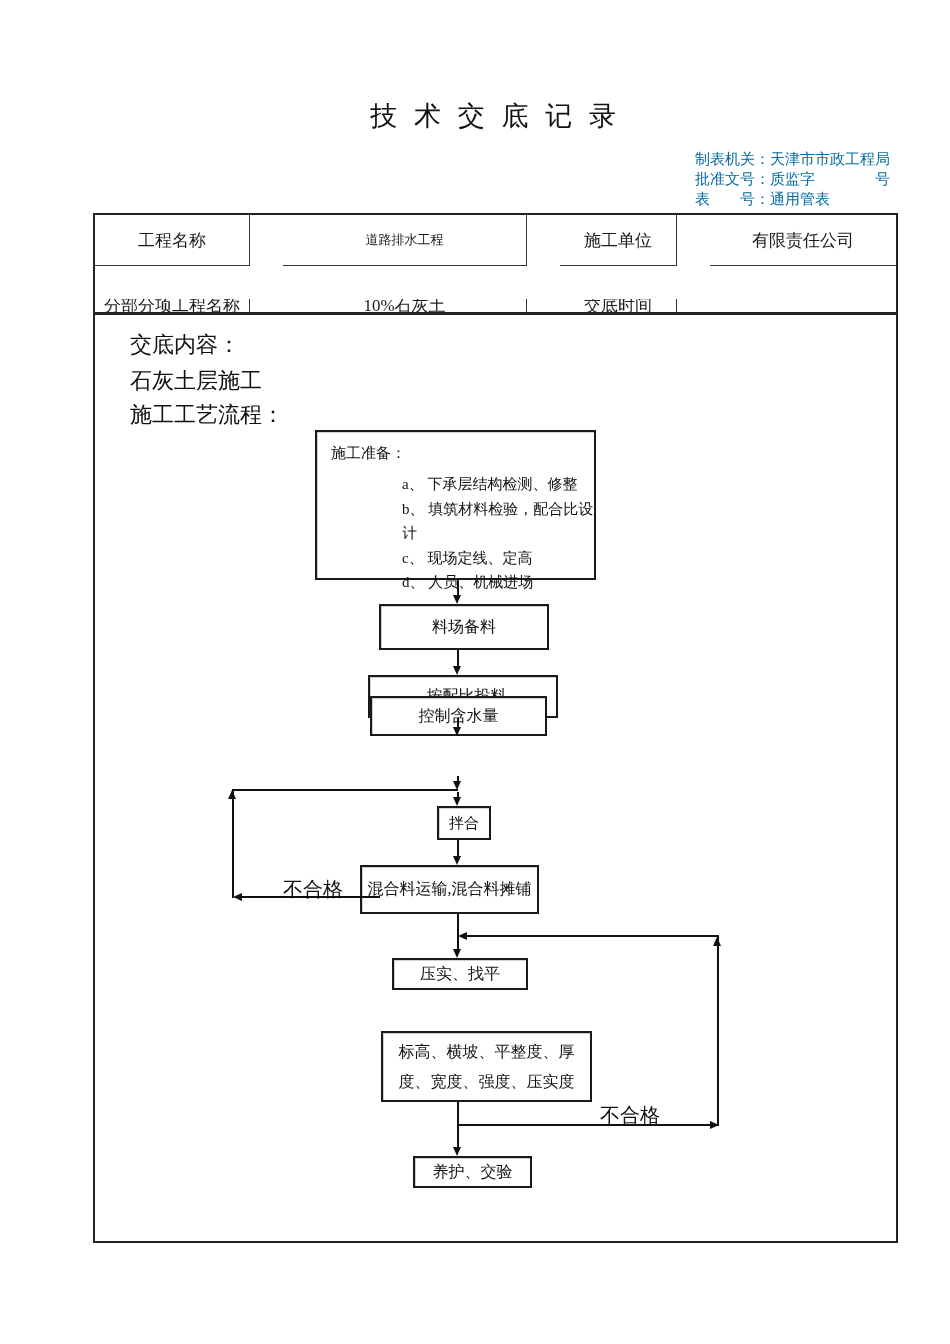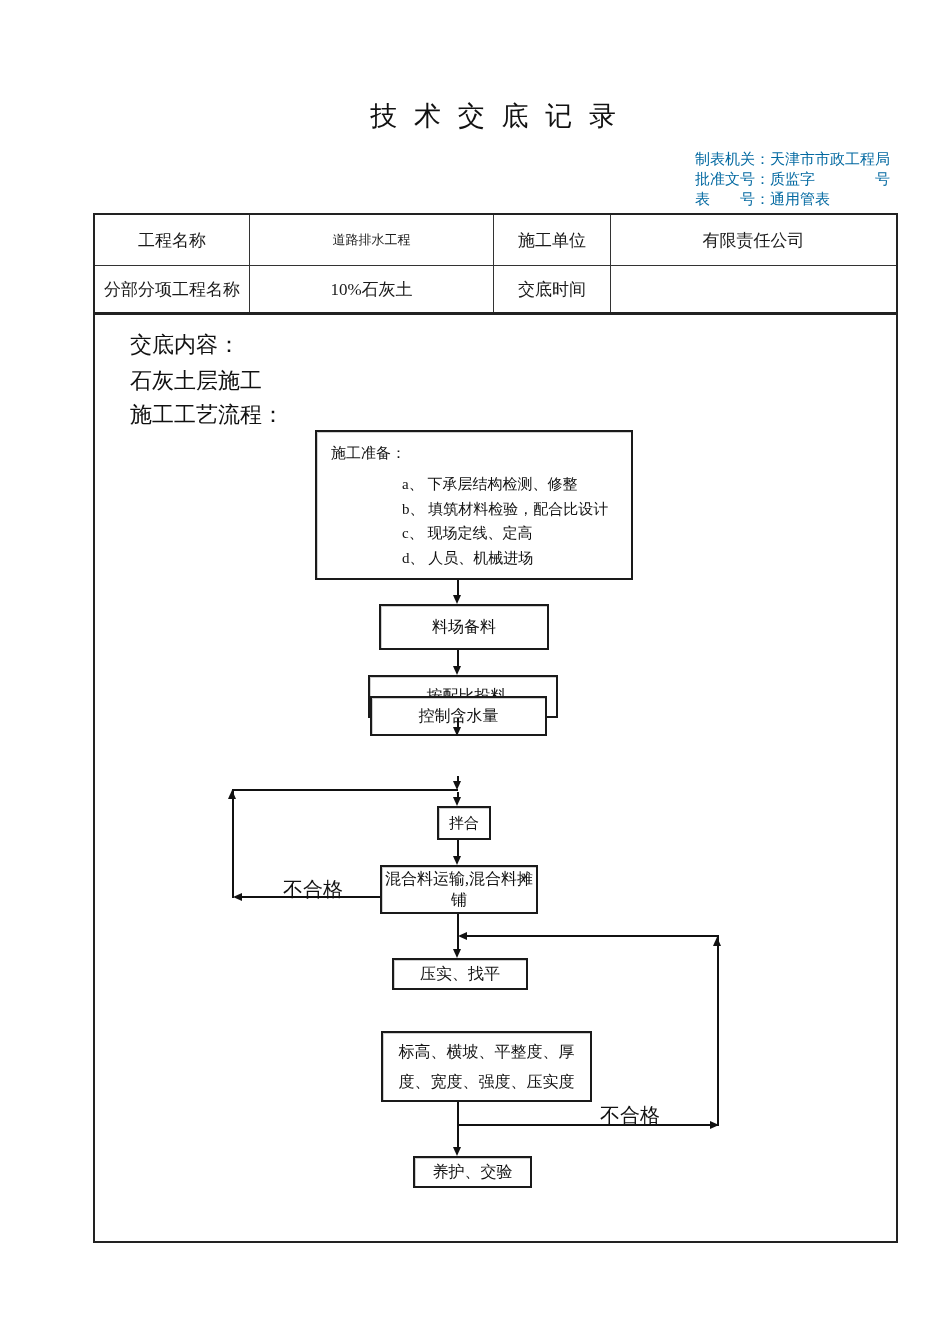--- a/index.html
+++ b/index.html
@@ -12,21 +12,21 @@
   .title {
     position:absolute; left:93px; top:98px; width:805px;
     text-align:center; font-size:27px; letter-spacing:5px; color:#111;
   }
   .meta { position:absolute; left:695px; top:149px; width:210px; font-size:15px; line-height:20px; color:#0369a1; }
   .meta div { white-space:pre; }
 
   .info-table {
     position:absolute; left:93px; top:213px; width:805px; height:101px;
     display:grid; grid-template-columns:155px 244px 117px 1fr; grid-template-rows:51px 1fr;
-    border:2px solid #222; box-sizing:border-box; background:#fff;
+    border:2px solid #222; box-sizing:border-box; background:#fff;gap:33px;
   }
   .cell {
     border-right:1px solid #333; border-bottom:1px solid #333;
     display:flex; align-items:center; justify-content:center;
     font-size:17px; overflow:hidden;
   }
   .cell.last-col { border-right:none; }
   .cell.last-row { border-bottom:none; }
   .cell.small { font-size:13px; }
   .cell.big { font-size:17px; }
@@ -83,35 +83,35 @@
     <div class="cell last-row">交底时间</div>
     <div class="cell last-row last-col"></div>
   </div>
 
   <div class="content-box"></div>
 
   <div class="heading" style="top:330px;">交底内容：</div>
   <div class="heading" style="top:366px;">石灰土层施工</div>
   <div class="heading" style="top:400px;">施工工艺流程：</div>
 
-  <div class="prep-box" style="left:315px; top:430px; width:318px; height:150px;">
+  <div class="prep-box" style="left:315px; top:430px; width:281px; height:150px;">
     <div class="prep-title">施工准备：</div>
     <ul>
       <li>a、 下承层结构检测、修整</li>
       <li>b、 填筑材料检验，配合比设计</li>
       <li>c、 现场定线、定高</li>
       <li>d、 人员、机械进场</li>
     </ul>
   </div>
 
   <div class="fbox" style="left:379px; top:604px; width:170px; height:46px;">料场备料</div>
   <div class="fbox" style="left:368px; top:675px; width:190px; height:43px;padding-left:7px;">按配比投料</div>
   <div class="fbox" style="left:370px; top:696px; width:177px; height:40px;">控制含水量</div>
   <div class="fbox" style="left:437px; top:806px; width:54px; height:34px; font-size:15px;">拌合</div>
-  <div class="fbox" style="left:380px; top:865px; width:158px; height:49px;">混合料运输,混合料摊铺</div>
+  <div class="fbox" style="left:360px; top:865px; width:179px; height:49px;">混合料运输,混合料摊铺</div>
   <div class="fbox" style="left:392px; top:958px; width:136px; height:32px;">压实、找平</div>
   <div class="fbox" style="left:381px; top:1031px; width:211px; height:71px; line-height:30px; padding:0 6px;">标高、横坡、平整度、厚度、宽度、强度、压实度</div>
   <div class="fbox" style="left:413px; top:1156px; width:119px; height:32px;">养护、交验</div>
 
   <div class="vl" style="left:457px; top:580px; height:16px;"></div>
   <div class="ah down" style="left:453px; top:595px;"></div>
 
   <div class="vl" style="left:457px; top:650px; height:17px;"></div>
   <div class="ah down" style="left:453px; top:666px;"></div>
 

